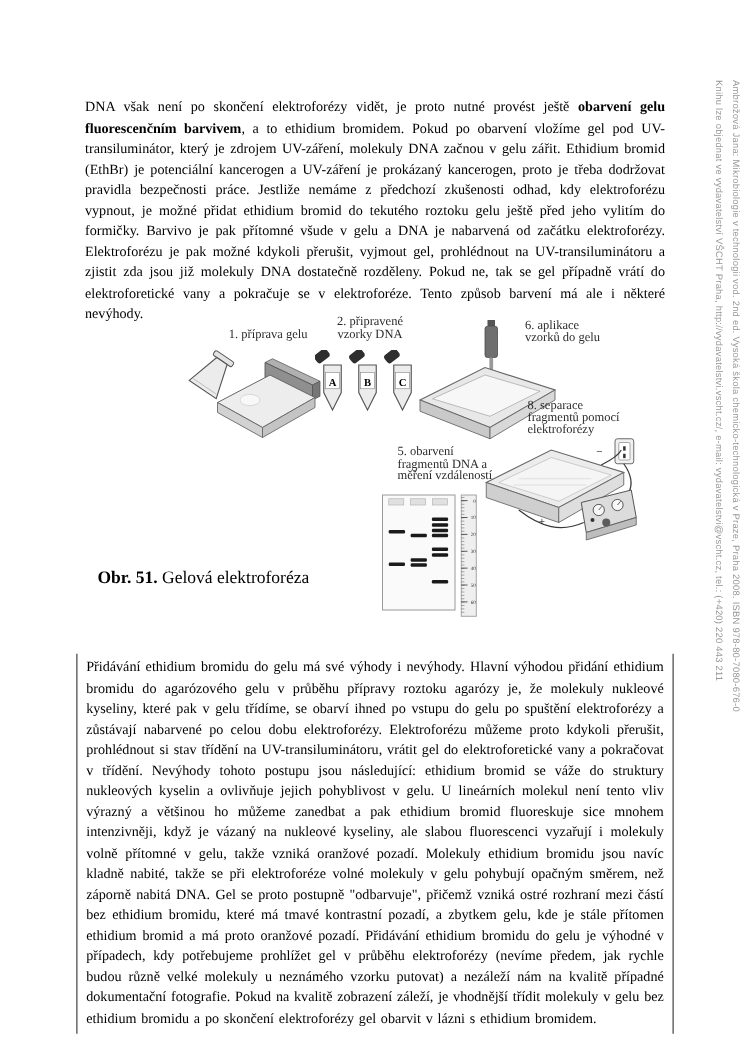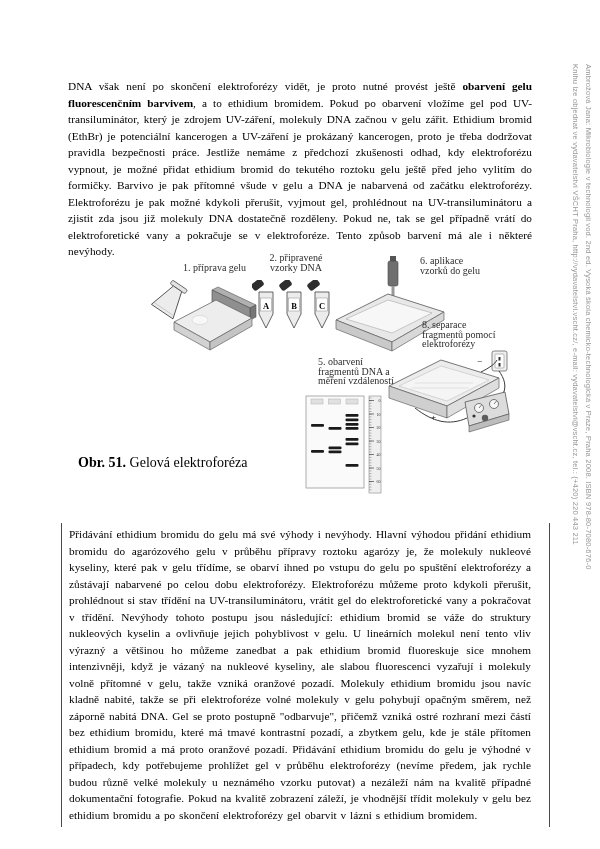--- a/index.html
+++ b/index.html
@@ -3,21 +3,21 @@
 <meta charset="utf-8">
 <style>
   html,body{margin:0;padding:0;background:#fff;}
   .page{position:relative;width:600px;height:849px;background:#ffffff;
         font-family:"Liberation Serif", serif;color:#000;overflow:hidden;}
   .para{position:absolute;text-align:justify;font-size:11.3px;line-height:16.5px;
         word-spacing:1px;}
   #intro{left:68px;top:66px;width:464px;margin-top:12px;}
   #bodybox{left:61px;top:523px;width:462px;min-height:246px;
            border-left:1px solid #4a4a4a;border-right:1px solid #4a4a4a;
-           padding:3px 18px 4px 7px;}
+           padding:3px 7px 4px 7px;}
   .figure{position:absolute;left:140px;top:250px;width:395px;height:250px;}
   .figlabel{position:absolute;font-size:10px;line-height:9.5px;color:#2b2b2b;}
   .figart{position:absolute;}
   .caption{position:absolute;left:78px;top:455px;font-size:14px;}
   .caption b{font-weight:bold;}
   .pagenum{position:absolute;left:0;top:792px;width:100%;text-align:center;
            font-size:11px;letter-spacing:1px;}
   .citation{position:absolute;top:64px;right:5px;height:620px;
             writing-mode:vertical-rl;font-family:"Liberation Sans", sans-serif;
             font-size:7.5px;line-height:13px;color:#979797;letter-spacing:.2px;}

